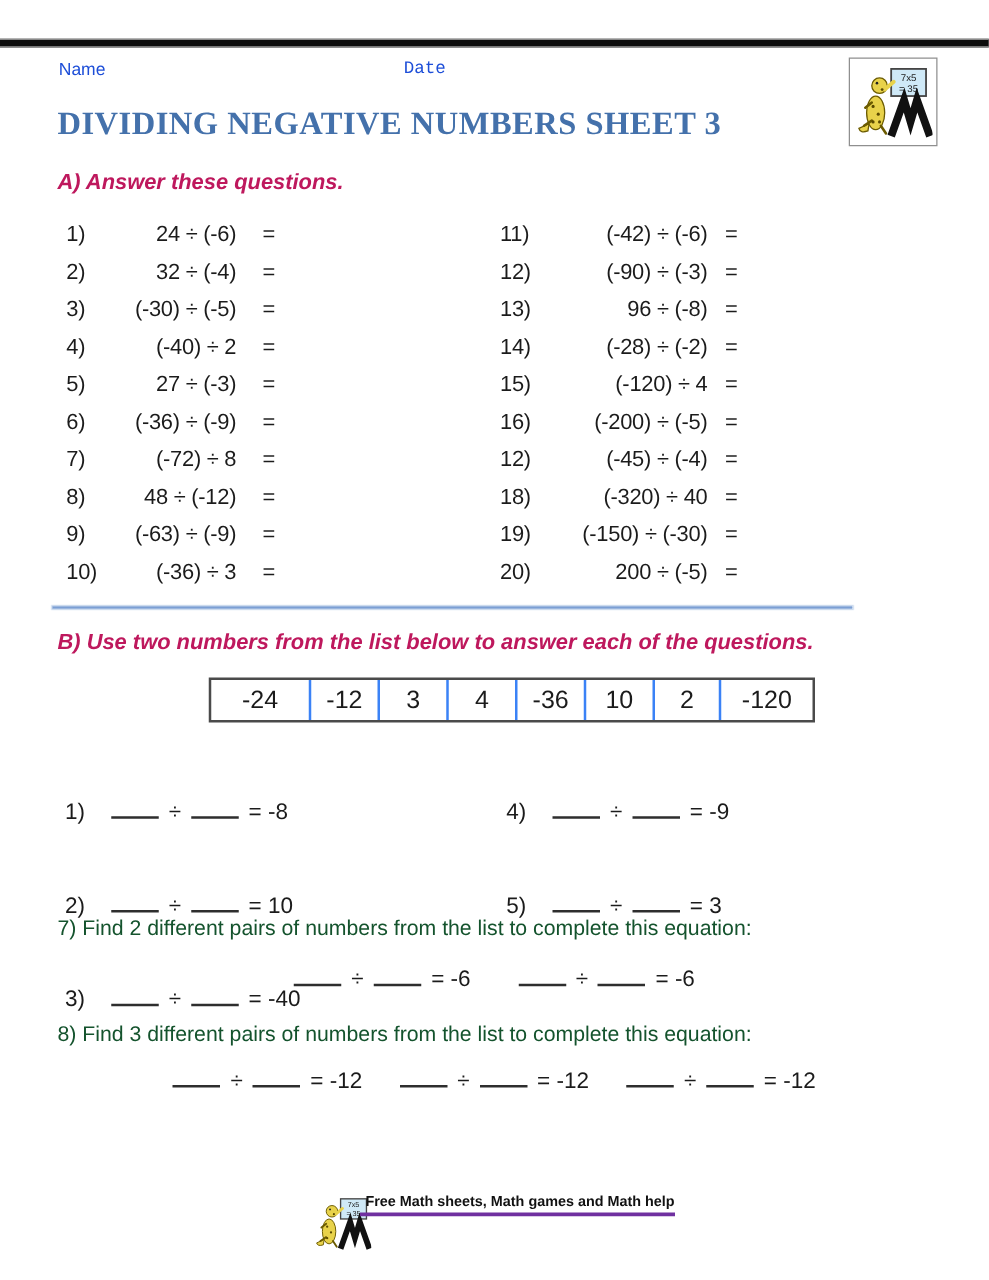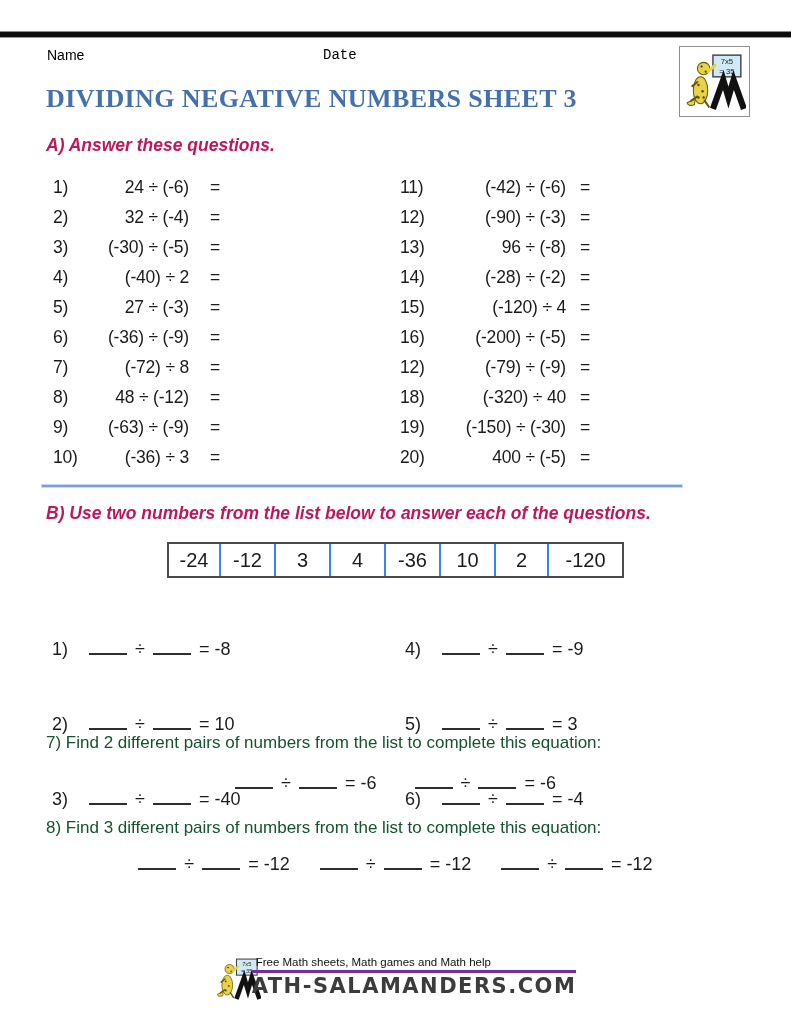--- a/index.html
+++ b/index.html
@@ -12,21 +12,21 @@
     overflow:hidden;
   }
 
   
   .topline {
     position:absolute; top:31px; left:0; width:791px; height:5px;
     background:#0d0d0d;
     border-top:1px solid #8a8a8a; border-bottom:1px solid #9a9a9a;
   }
 
-  .meta-label { position:absolute; top:47px; font-size:14px; color:#000000; }
+  .meta-label { position:absolute; top:47px; font-size:14px; color:#1d4ed8; }
   .name-label { left:47px; }
   .date-label { left:323px;font-family:Liberation Mono, monospace; }
 
   .logo-box {
     position:absolute; left:679px; top:46px; width:69px; height:69px;
     border:1px solid #8f8f8f; background:#fff;
     display:flex; align-items:center; justify-content:center;
   }
 
   .page-title {
@@ -99,21 +99,21 @@
   .q7-line { top:770px; gap:38px; }
   .q8-line { top:851px; gap:30px; }
   .eq-group { white-space:nowrap; }
 
   
   .footer {
     position:absolute; top:956px; left:0; width:791px;
     display:flex; justify-content:center; align-items:flex-start;
   }
   .footer-text { margin-left:-9px; }
-  .tagline { font-size:11.5px; font-weight:400; color:#111; white-space:nowrap; padding-left:4px; }
+  .tagline { font-size:11.5px; font-weight:700; color:#111; white-space:nowrap; padding-left:4px; }
   .purple-rule { height:3px; background:#7030a0; margin:2px 0 1px 0; }
   .site-name {
     font-size:21px; font-weight:800; color:#3c3c3c;
     letter-spacing:1.5px; white-space:nowrap;
     font-family:"DejaVu Sans", sans-serif;
   }
 </style>
 </head>
 <body>
 
@@ -227,65 +227,64 @@
       <span class="qexpr">(-120) ÷ 4</span>
       <span class="qeq">=</span>
     </div>
   <div class="qrow">
       <span class="qnum">16)</span>
       <span class="qexpr">(-200) ÷ (-5)</span>
       <span class="qeq">=</span>
     </div>
   <div class="qrow">
       <span class="qnum">12)</span>
-      <span class="qexpr">(-79) ÷ (-9)</span>
+      <span class="qexpr">(-45) ÷ (-4)</span>
       <span class="qeq">=</span>
     </div>
   <div class="qrow">
       <span class="qnum">18)</span>
       <span class="qexpr">(-320) ÷ 40</span>
       <span class="qeq">=</span>
     </div>
   <div class="qrow">
       <span class="qnum">19)</span>
       <span class="qexpr">(-150) ÷ (-30)</span>
       <span class="qeq">=</span>
     </div>
   <div class="qrow">
       <span class="qnum">20)</span>
-      <span class="qexpr">400 ÷ (-5)</span>
+      <span class="qexpr">200 ÷ (-5)</span>
       <span class="qeq">=</span>
     </div>
 </div>
 
 <div class="divider"></div>
 
 <div class="sec-heading sec-b-heading">B) Use two numbers from the list below to answer each of the questions.</div>
 
 <div class="numtable">
-  <div class="numcell" style="width:50px">-24</div>
+  <div class="numcell" style="width:78px">-24</div>
   <div class="numcell" style="width:53px">-12</div>
   <div class="numcell" style="width:53px">3</div>
   <div class="numcell" style="width:53px">4</div>
   <div class="numcell" style="width:53px">-36</div>
   <div class="numcell" style="width:53px">10</div>
   <div class="numcell" style="width:51px">2</div>
   <div class="numcell" style="width:73px">-120</div>
 </div>
 
 <div class="bcol bcol-left">
   <div class="brow"><span class="bnum">1)</span><span class="blank"></span><span class="bdiv">÷</span><span class="blank"></span><span class="bres">= -8</span></div>
   <div class="brow"><span class="bnum">2)</span><span class="blank"></span><span class="bdiv">÷</span><span class="blank"></span><span class="bres">= 10</span></div>
   <div class="brow"><span class="bnum">3)</span><span class="blank"></span><span class="bdiv">÷</span><span class="blank"></span><span class="bres">= -40</span></div>
 </div>
 
 <div class="bcol bcol-right">
   <div class="brow"><span class="bnum">4)</span><span class="blank"></span><span class="bdiv">÷</span><span class="blank"></span><span class="bres">= -9</span></div>
   <div class="brow"><span class="bnum">5)</span><span class="blank"></span><span class="bdiv">÷</span><span class="blank"></span><span class="bres">= 3</span></div>
-  <div class="brow"><span class="bnum">6)</span><span class="blank"></span><span class="bdiv">÷</span><span class="blank"></span><span class="bres">= -4</span></div>
 </div>
 
 <div class="find-text q7-text">7) Find 2 different pairs of numbers from the list to complete this equation:</div>
 <div class="eq-line q7-line">
   <span class="eq-group"><span class="blank"></span><span class="bdiv">÷</span><span class="blank"></span><span class="bres">= -6</span></span>
   <span class="eq-group"><span class="blank"></span><span class="bdiv">÷</span><span class="blank"></span><span class="bres">= -6</span></span>
 </div>
 
 <div class="find-text q8-text">8) Find 3 different pairs of numbers from the list to complete this equation:</div>
 <div class="eq-line q8-line">
@@ -309,15 +308,14 @@
       <circle cx="17" cy="15" r="1" fill="#222"></circle>
       <circle cx="14" cy="33" r="1.2" fill="#5a4a00"></circle>
       <circle cx="18" cy="39" r="1.2" fill="#5a4a00"></circle>
       <circle cx="14" cy="45" r="1.2" fill="#5a4a00"></circle>
       <circle cx="21" cy="20" r="1.1" fill="#5a4a00"></circle>
     </g>
   </svg>
   <div class="footer-text">
     <div class="tagline">Free Math sheets, Math games and Math help</div>
     <div class="purple-rule"></div>
-    <div class="site-name">ATH-SALAMANDERS.COM</div>
   </div>
 </div>
 
 </body></html>

